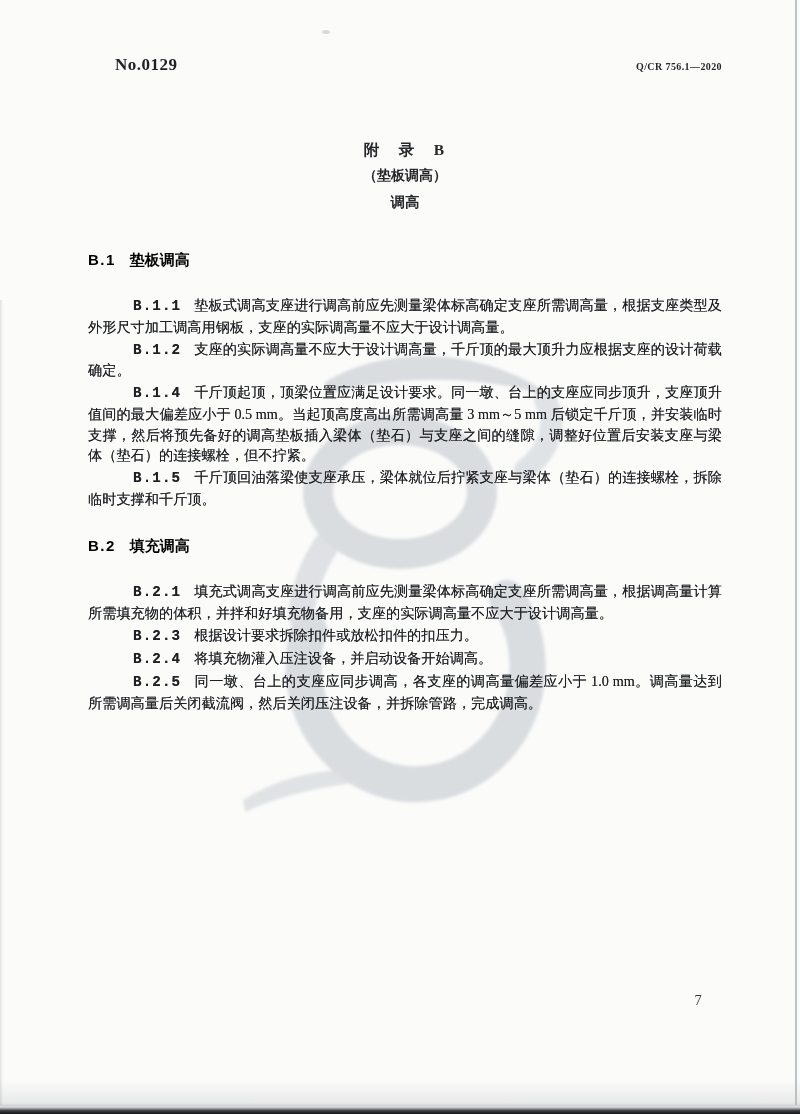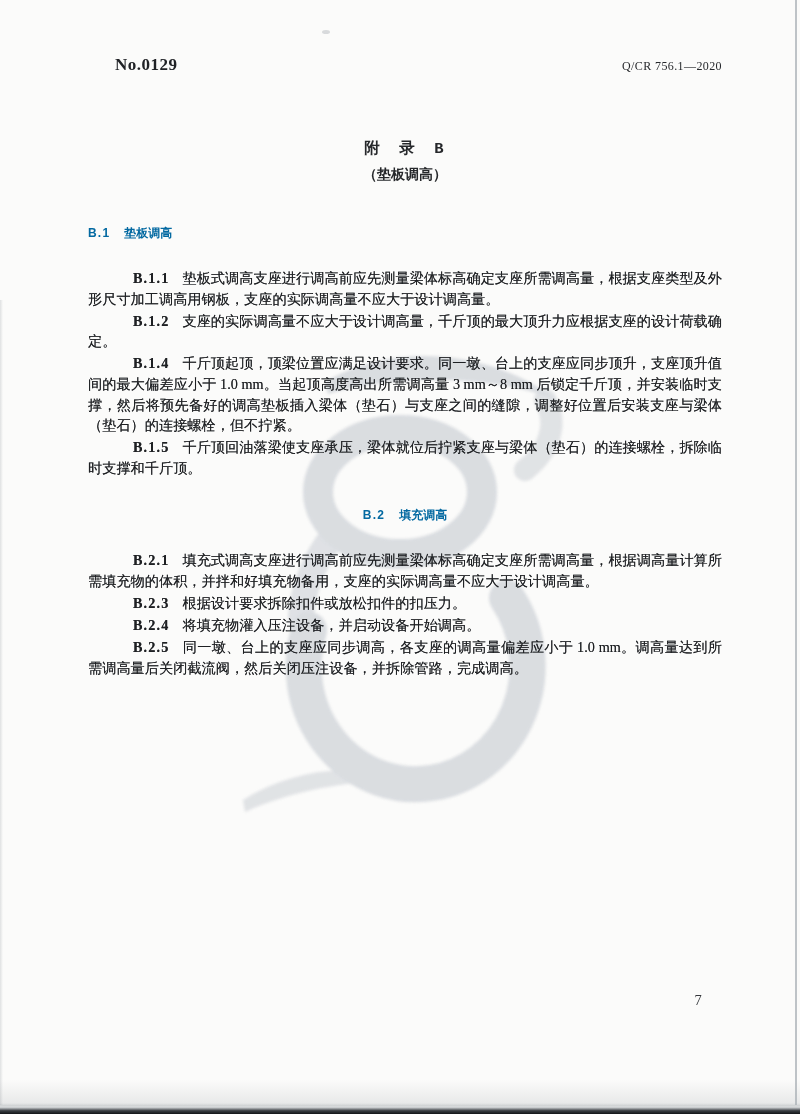--- a/index.html
+++ b/index.html
@@ -79,56 +79,56 @@
     line-height: 20px;
   }
   .doc-header .hl {
     padding-left: 27px;
     font-weight: 700;
     font-size: 17px;
     letter-spacing: 0.5px;
     color: #202226;
   }
   .doc-header .hr {
-    font-weight: 400;
-    font-size: 12px;
+    font-weight: 700;
+    font-size: 10px;
     letter-spacing: 0.4px;
     color: #26282c;
   }
   .title-block {
     margin-top: 60px;
     text-align: center;
-    font-family: Liberation Mono, monospace;
+    font-family: Liberation Serif, serif;
     font-weight: 700;
     color: #26282b;
   }
   .title-block .t1 { font-size: 15.5px; line-height: 26px; letter-spacing: 2px; }
   .title-block .t2 { font-size: 14px;   line-height: 26px; }
   .title-block .t3 { font-size: 14.5px; line-height: 26px; }
   .section-heading {
     font-family: "Liberation Sans", "DejaVu Sans", sans-serif;
     font-weight: 700;
-    font-size: 12px;
+    font-size: 15px;
     line-height: 22px;
-    color: #0369a1;
+    color: #000000;
     margin: 0;
   }
   .section-heading .sh-label { letter-spacing: 0.1em; margin-right: 14px; }
   .heading-1 { margin-top: 34px; margin-bottom: 24px; }
-  .heading-2 { margin-top: 26px; margin-bottom: 24px; text-align: center; }
+  .heading-2 { margin-top: 26px; margin-bottom: 24px; }
   .clauses p.clause {
     margin: 0 0 1.5px 0;
     text-align: justify;
     font-size: 14.2px;
     line-height: 20.6px;
     color: #1e2023;
     text-shadow: 0 0 0.5px rgba(30,32,36,0.75);
   }
   .clause-label {
-    font-family: Liberation Serif, serif;
+    font-family: Liberation Mono, monospace;
     font-weight: 700;
     letter-spacing: 0.08em;
     margin-right: 13px;
     white-space: nowrap;
     padding-left: 45px;
   }
   .page-number {
     position: absolute;
     left: 688px;
     top: 992px;
@@ -170,29 +170,30 @@
   <div class="content">
 
     <div class="doc-header">
       <span class="hl">No.0129</span>
       <span class="hr">Q/CR 756.1—2020</span>
     </div>
 
     <div class="title-block">
       <div class="t1">附　录　B</div>
       <div class="t2">（垫板调高）</div>
+      <div class="t3">调高</div>
     </div>
 
     <p class="section-heading heading-1">
       <span class="sh-label">B.1</span><span>垫板调高</span>
     </p>
     <div class="clauses">
       <p class="clause"><span class="clause-label">B.1.1</span><span>垫板式调高支座进行调高前应先测量梁体标高确定支座所需调高量，根据支座类型及外形尺寸加工调高用钢板，支座的实际调高量不应大于设计调高量。</span></p>
       <p class="clause"><span class="clause-label">B.1.2</span><span>支座的实际调高量不应大于设计调高量，千斤顶的最大顶升力应根据支座的设计荷载确定。</span></p>
-      <p class="clause"><span class="clause-label">B.1.4</span><span>千斤顶起顶，顶梁位置应满足设计要求。同一墩、台上的支座应同步顶升，支座顶升值间的最大偏差应小于 1.0 mm。当起顶高度高出所需调高量 3 mm～8 mm 后锁定千斤顶，并安装临时支撑，然后将预先备好的调高垫板插入梁体（垫石）与支座之间的缝隙，调整好位置后安装支座与梁体（垫石）的连接螺栓，但不拧紧。</span></p>
+      <p class="clause"><span class="clause-label">B.1.4</span><span>千斤顶起顶，顶梁位置应满足设计要求。同一墩、台上的支座应同步顶升，支座顶升值间的最大偏差应小于 0.5 mm。当起顶高度高出所需调高量 3 mm～5 mm 后锁定千斤顶，并安装临时支撑，然后将预先备好的调高垫板插入梁体（垫石）与支座之间的缝隙，调整好位置后安装支座与梁体（垫石）的连接螺栓，但不拧紧。</span></p>
       <p class="clause"><span class="clause-label">B.1.5</span><span>千斤顶回油落梁使支座承压，梁体就位后拧紧支座与梁体（垫石）的连接螺栓，拆除临时支撑和千斤顶。</span></p>
     </div>
 
     <p class="section-heading heading-2">
       <span class="sh-label">B.2</span><span>填充调高</span>
     </p>
     <div class="clauses">
       <p class="clause"><span class="clause-label">B.2.1</span><span>填充式调高支座进行调高前应先测量梁体标高确定支座所需调高量，根据调高量计算所需填充物的体积，并拌和好填充物备用，支座的实际调高量不应大于设计调高量。</span></p>
       <p class="clause"><span class="clause-label">B.2.3</span><span>根据设计要求拆除扣件或放松扣件的扣压力。</span></p>
       <p class="clause"><span class="clause-label">B.2.4</span><span>将填充物灌入压注设备，并启动设备开始调高。</span></p>

